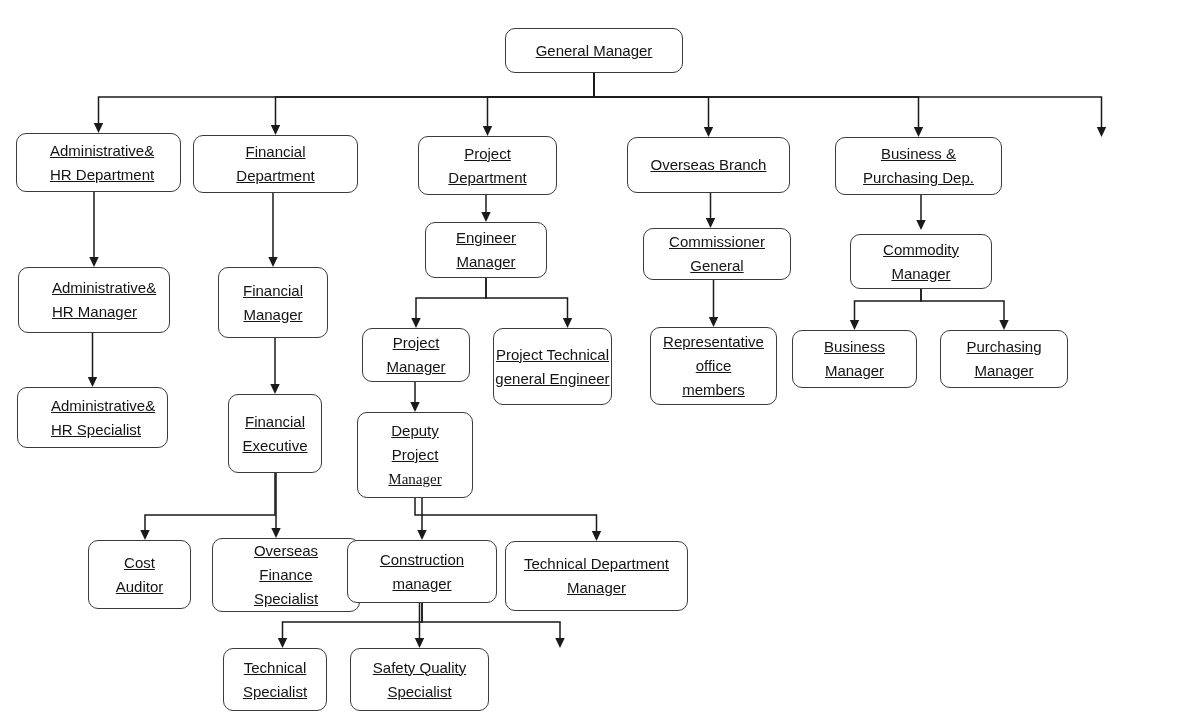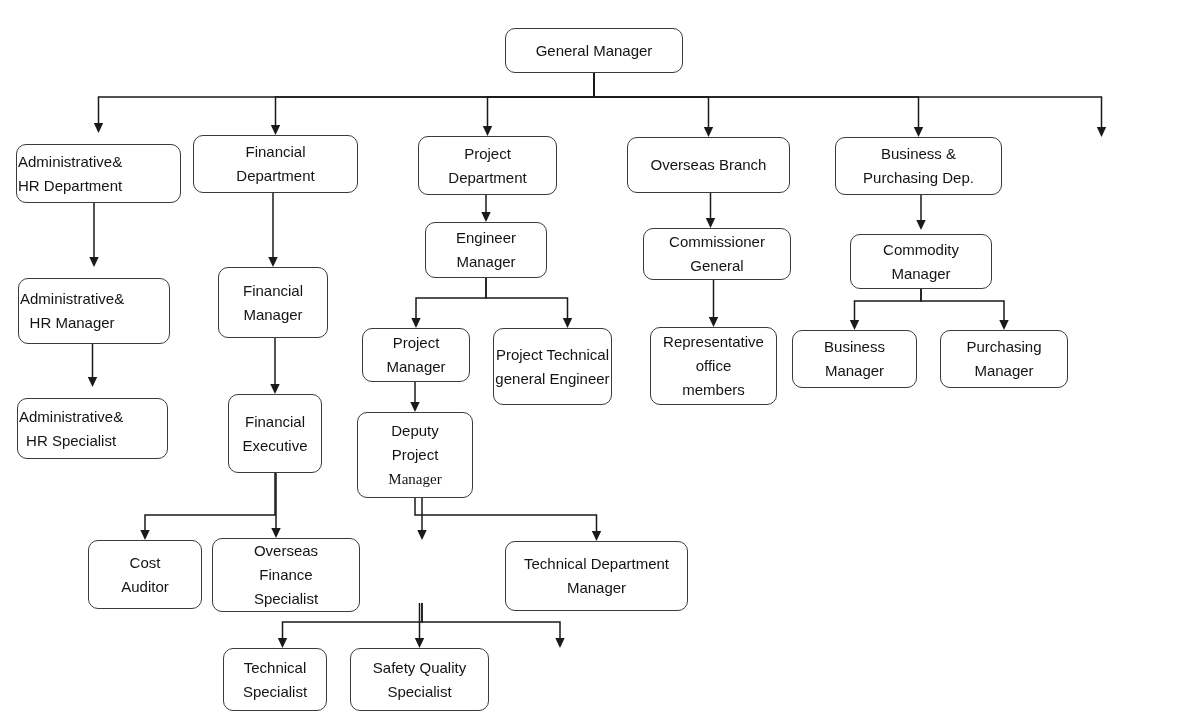--- a/index.html
+++ b/index.html
@@ -17,22 +17,22 @@
     display:flex;flex-direction:column;
     align-items:center;justify-content:center;
     text-align:center;
     background:#ffffff;
     border:1.6px solid #3b3b3b;
     border-radius:10px;
     font-size:15px;line-height:1.6;
     color:#141414;
     z-index:2;
   }
-  .node .lbl{white-space:pre-line;}
-  .align-left{align-items:flex-start;text-align:center;padding-left:1px;margin-top:11px;}
+  .node .lbl{white-space:pre-line;text-decoration:underline;}
+  .align-left{align-items:flex-start;text-align:left;padding-left:33px;}
   .serif{font-family:"Liberation Serif",serif;}
 </style>
 </head>
 <body>
 
 <div id="canvas">
   <svg id="wires" width="1184" height="717">
       <path d="M594,73 L594,97 L98.5,97 L98.5,125" fill="none" stroke="#1a1a1a" stroke-width="1.5"></path>
       <polygon points="93.8,123 103.2,123 98.5,133" fill="#1a1a1a"></polygon>
       <path d="M594,73 L594,97 L275.5,97 L275.5,127" fill="none" stroke="#1a1a1a" stroke-width="1.5"></path>
@@ -161,28 +161,32 @@
   <div class="node" id="node-financial-executive" style="left:228px;top:394px;width:94px;height:79px">
     <span class="lbl">Financial
 Executive</span>
   </div>
   <div class="node" id="node-deputy-project-manager" style="left:357px;top:412px;width:116px;height:86px">
     <span class="lbl">Deputy
 Project</span>
     <span class="lbl serif">Manager</span>
   </div>
 
-  <div class="node" id="node-cost-auditor" style="left:88px;top:540px;width:114px;height:69px">
+  <div class="node" id="node-cost-auditor" style="left:88px;top:540px;width:103px;height:69px">
     <span class="lbl">Cost
 Auditor</span>
   </div>
   <div class="node" id="node-overseas-finance-specialist" style="left:212px;top:538px;width:148px;height:74px">
     <span class="lbl">Overseas
 Finance
 Specialist</span>
+  </div>
+  <div class="node" id="node-construction-manager" style="left:347px;top:540px;width:150px;height:63px">
+    <span class="lbl">Construction
+manager</span>
   </div>
   <div class="node" id="node-technical-dept-manager" style="left:505px;top:541px;width:183px;height:70px">
     <span class="lbl">Technical Department
 Manager</span>
   </div>
 
   <div class="node" id="node-technical-specialist" style="left:223px;top:648px;width:104px;height:63px">
     <span class="lbl">Technical
 Specialist</span>
   </div>

